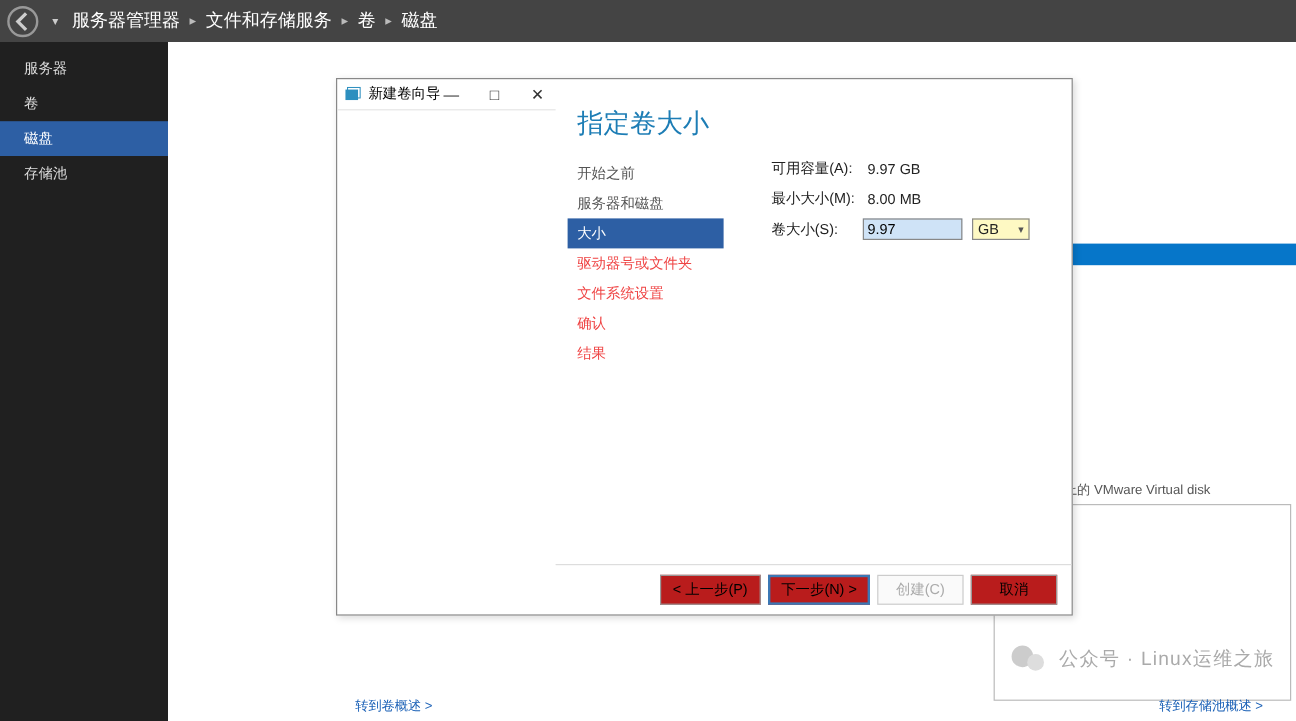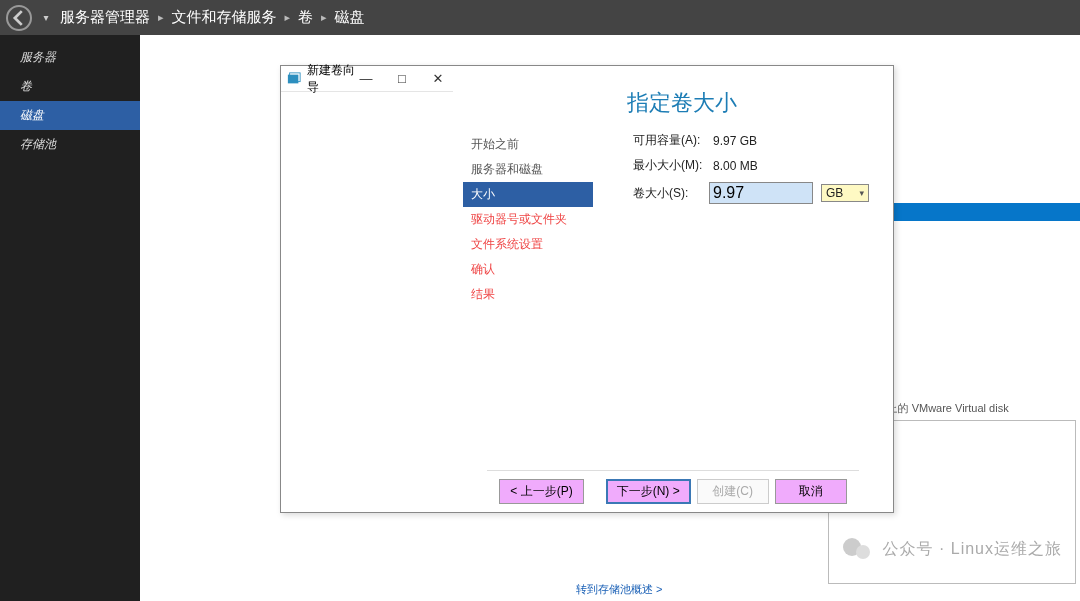--- a/index.html
+++ b/index.html
@@ -7,59 +7,59 @@
 
   
   .topbar { height: 35px; background: #444; color: #fff; display: flex; align-items: center; padding-left: 6px; font-size: 15px; position: relative; }
   .nav-arrow { width: 26px; height: 26px; border: 2px solid #999; border-radius: 50%; display: flex; align-items: center; justify-content: center; margin-right: 10px; color: #ccc; font-size: 14px; }
   .nav-arrow.small { width: 16px; height: 16px; border: none; font-size: 10px; margin: 0 0 0 -4px; }
   .crumb-sep { margin: 0 8px; color: #bbb; font-size: 11px; }
   .crumb { color: #fff; }
 
   
   .layout { display: flex; height: calc(601px - 35px); }
-  .sidebar { width: 140px; background: #202020; color: #ddd; font-size: 12px; padding-top: 8px; font-style: italic; }
+  .sidebar { width: 140px; background: #202020; color: #ddd; font-size: 12px; padding-top: 8px; }
   .sidebar-item { padding: 6px 14px 6px 20px; cursor: pointer; }
   .sidebar-item.sel { background: #2d5fa4; color: #fff; }
 
   
   .mainarea { flex: 1; background: #fff; position: relative; }
   .bg-list { position: absolute; right: 0; top: 150px; width: 330px; font-size: 12px; }
   .bg-row { padding: 2px 8px; white-space: nowrap; overflow: hidden; }
   .bg-row.sel { background: #0676c9; color: #fff; }
   .combo { position: absolute; right: 290px; top: 360px; width: 40px; border: 1px solid #aaa; font-size: 11px; padding: 1px 2px; display: flex; justify-content: space-between; align-items: center; }
 
   
   .dialog { position: absolute; left: 140px; top: 30px; width: 614px; height: 448px; background: #fff; border: 1px solid #888; box-shadow: 2px 2px 6px rgba(0,0,0,.15); display: flex; flex-direction: row; }
   .dlg-title { height: 26px; display: flex; align-items: center; padding: 0 6px; border-bottom: 1px solid #e5e5e5; font-size: 12px; }
   .dlg-ico { width: 14px; height: 14px; margin-right: 6px; }
   .dlg-ico svg { width: 14px; height: 14px; }
   .dlg-ctrls { margin-left: auto; display: flex; gap: 18px; color: #333; font-size: 13px; }
   .dlg-ctrl { width: 18px; text-align: center; cursor: pointer; }
 
-  .dlg-body { flex: 1; display: flex; flex-direction: column; align-items: center; }
+  .dlg-body { flex: 1; display: flex; flex-direction: column; }
   .dlg-heading { color: #1d7db5; font-size: 22px; font-weight: 300; padding: 22px 0 14px 18px; }
 
   .dlg-main { flex: 1; display: flex; gap: 40px; }
   .steps { width: 140px; font-size: 12px; padding-left: 10px; }
   .step { padding: 4px 8px; color: #666; cursor: pointer; }
   .step.done { color: #555; }
   .step.cur { background: #2d5fa4; color: #fff; }
   .step.dis { color: #ef4444; }
 
   .form { flex: 1; padding-right: 24px; font-size: 12px; color: #222; }
   .form-row { display: flex; align-items: center; margin-bottom: 8px; }
   .form-lab { width: 76px; }
   .form-val { margin-left: 4px; }
-  .form-input { width: 104px; border: 1px solid #888; padding: 1px 3px; font-size: 16px; margin-right: 8px; background: #cfe3f7; }
+  .form-input { width: 83px; border: 1px solid #888; padding: 1px 3px; font-size: 12px; margin-right: 8px; background: #cfe3f7; }
   .form-unit { width: 48px; border: 1px solid #888; padding: 1px 4px; font-size: 12px; display: inline-flex; justify-content: space-between; align-items: center; background: #fef9c3; }
 
   .dlg-buttons { border-top: 1px solid #ddd; padding: 8px 12px; display: flex; justify-content: flex-end; gap: 6px; }
-  .btn { min-width: 72px; padding: 3px 10px; font-size: 12px; border: 1px solid #999; background: #f0abfc; cursor: pointer; text-align: center; }
-  .btn.default { border: 2px solid #3b78b5; padding: 2px 9px; margin-left: 16px; }
+  .btn { min-width: 72px; padding: 3px 10px; font-size: 12px; border: 1px solid #999; background: #b91c1c; cursor: pointer; text-align: center; }
+  .btn.default { border: 2px solid #3b78b5; padding: 2px 9px; }
   .btn.dis { color: #aaa; border-color: #ccc; background: #fafafa; }
 
   .watermark { position: absolute; right: 18px; bottom: 38px; color: #aaa; font-size: 16px; letter-spacing: 1px; display: flex; align-items: center; gap: 10px; pointer-events: none; }
   .wm-ico { width: 32px; height: 28px; }
   .wm-ico svg { width: 32px; height: 28px; }
 
   .bottom-region { position: absolute; left: 140px; right: 0; bottom: 4px; display: flex; }
   .bl-1 { width: 390px; }
   .bl-2 { width: 280px; }
   .bl-3 { flex: 1; }
@@ -114,20 +114,21 @@
       <span class="chev">▾</span>
     </div>
 
     <div class="pool-box">
       <div class="pool-head">存储池</div>
       <div class="pool-sub">WIN-2019 上的 VMware Virtual disk</div>
       <div class="pool-body"></div>
     </div>
 
     <div class="bottom-region">
+      <div class="bl bl-1"><a href="#">转到卷概述 &gt;</a></div>
       <div class="bl bl-2"></div>
       <div class="bl bl-3"><a href="#">转到存储池概述 &gt;</a></div>
     </div>
 
     <div class="dialog">
       <div class="dlg-title">
         <span class="dlg-ico">
           <svg viewBox="0 0 16 16">
               <rect x="1" y="3" width="12" height="10" fill="#2d8fbf"></rect>
               <rect x="3" y="1" width="12" height="10" fill="none" stroke="#2d8fbf"></rect>

